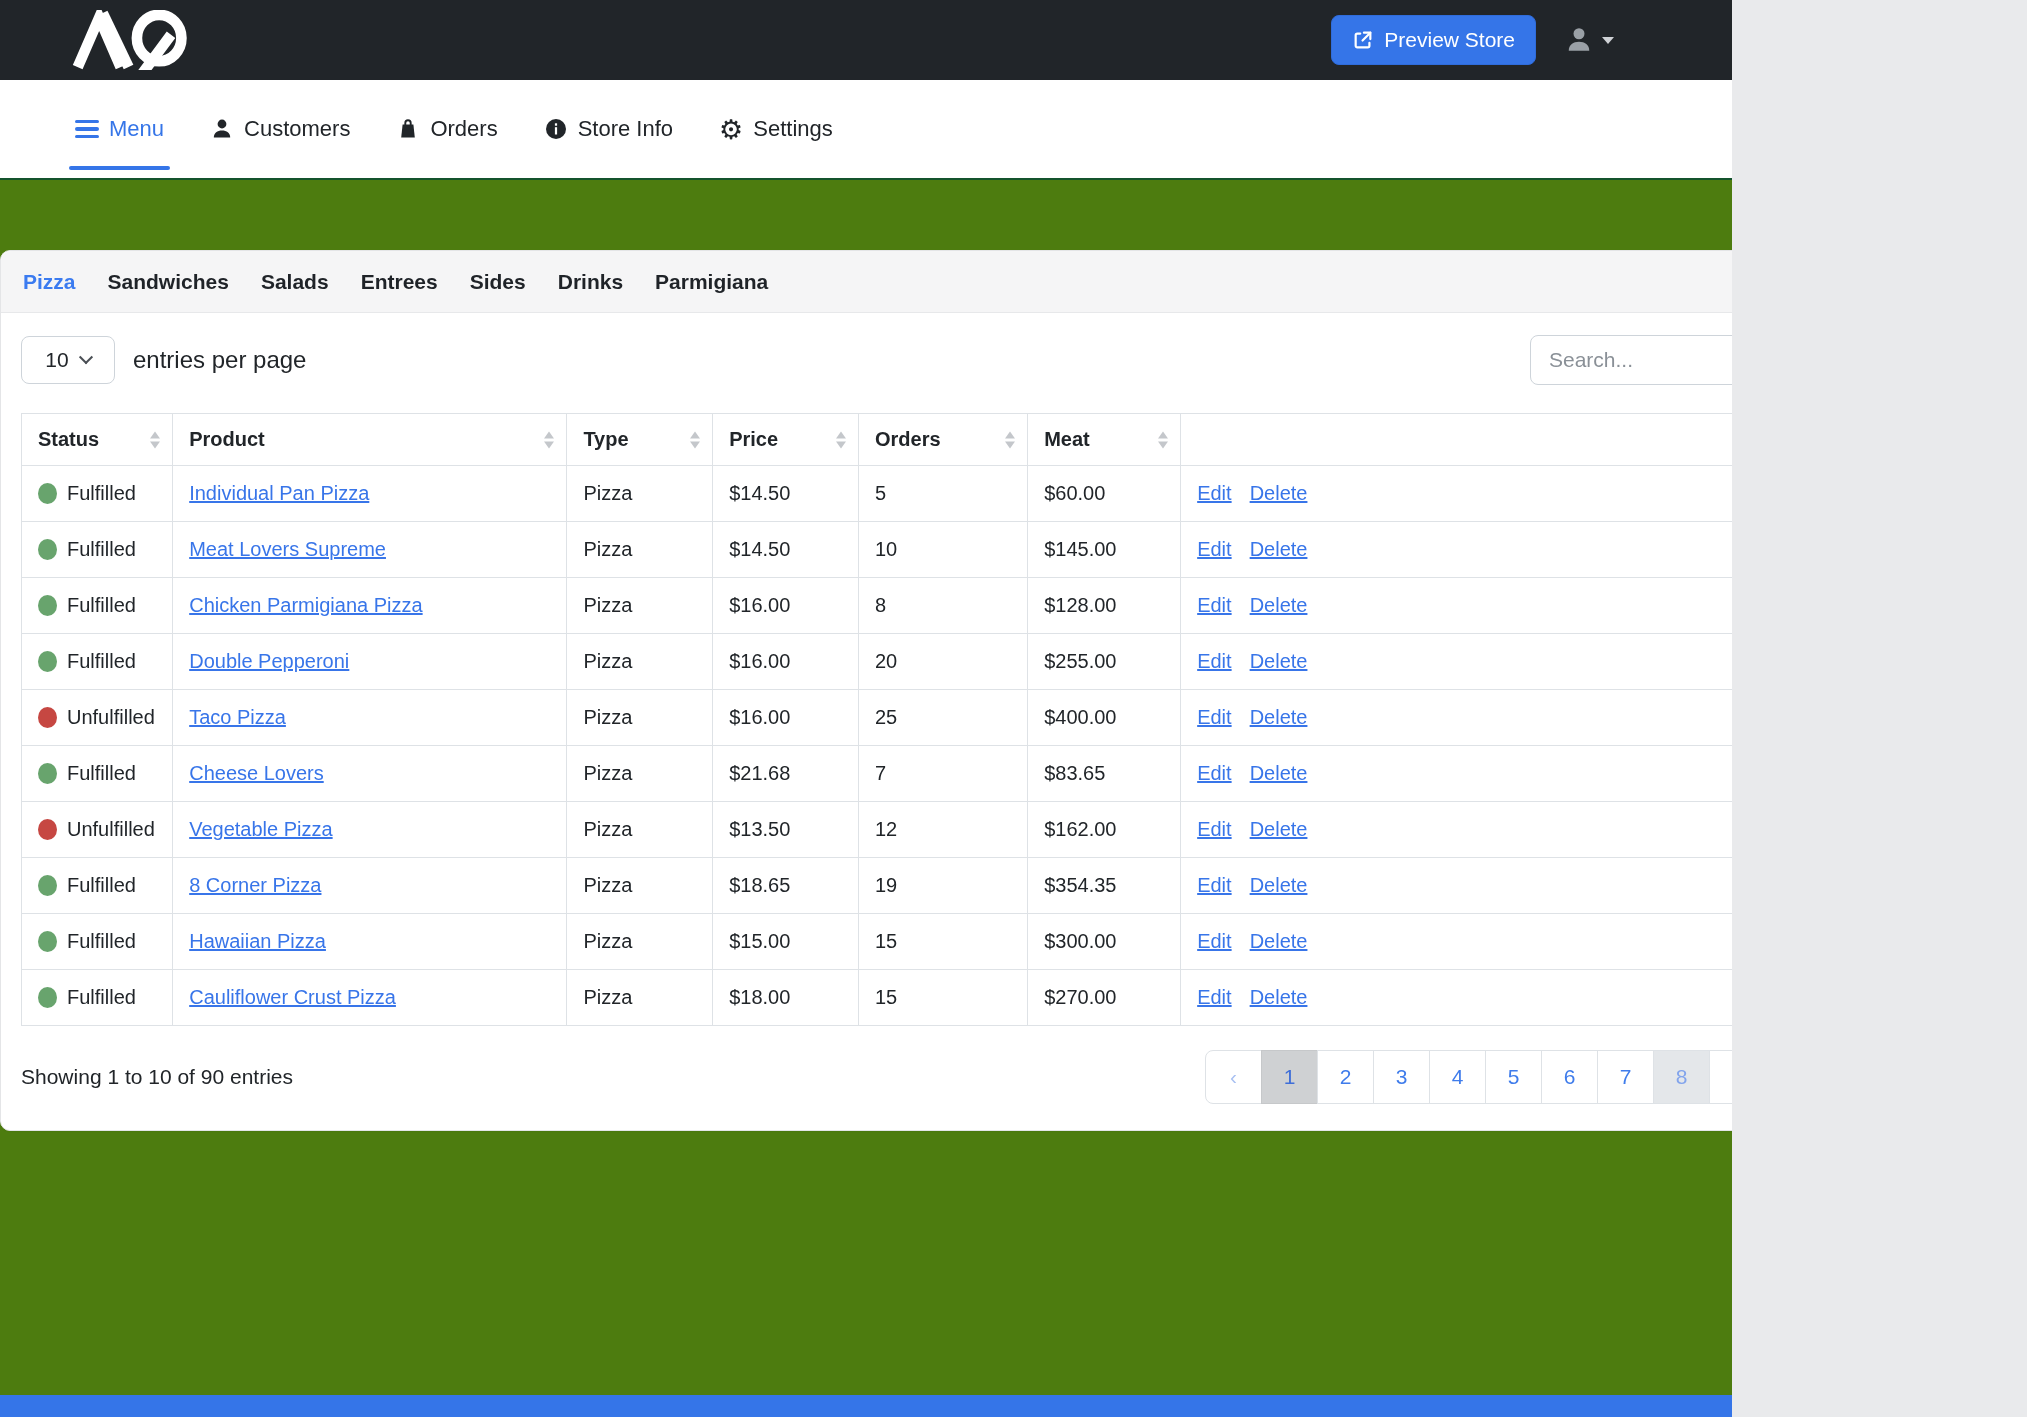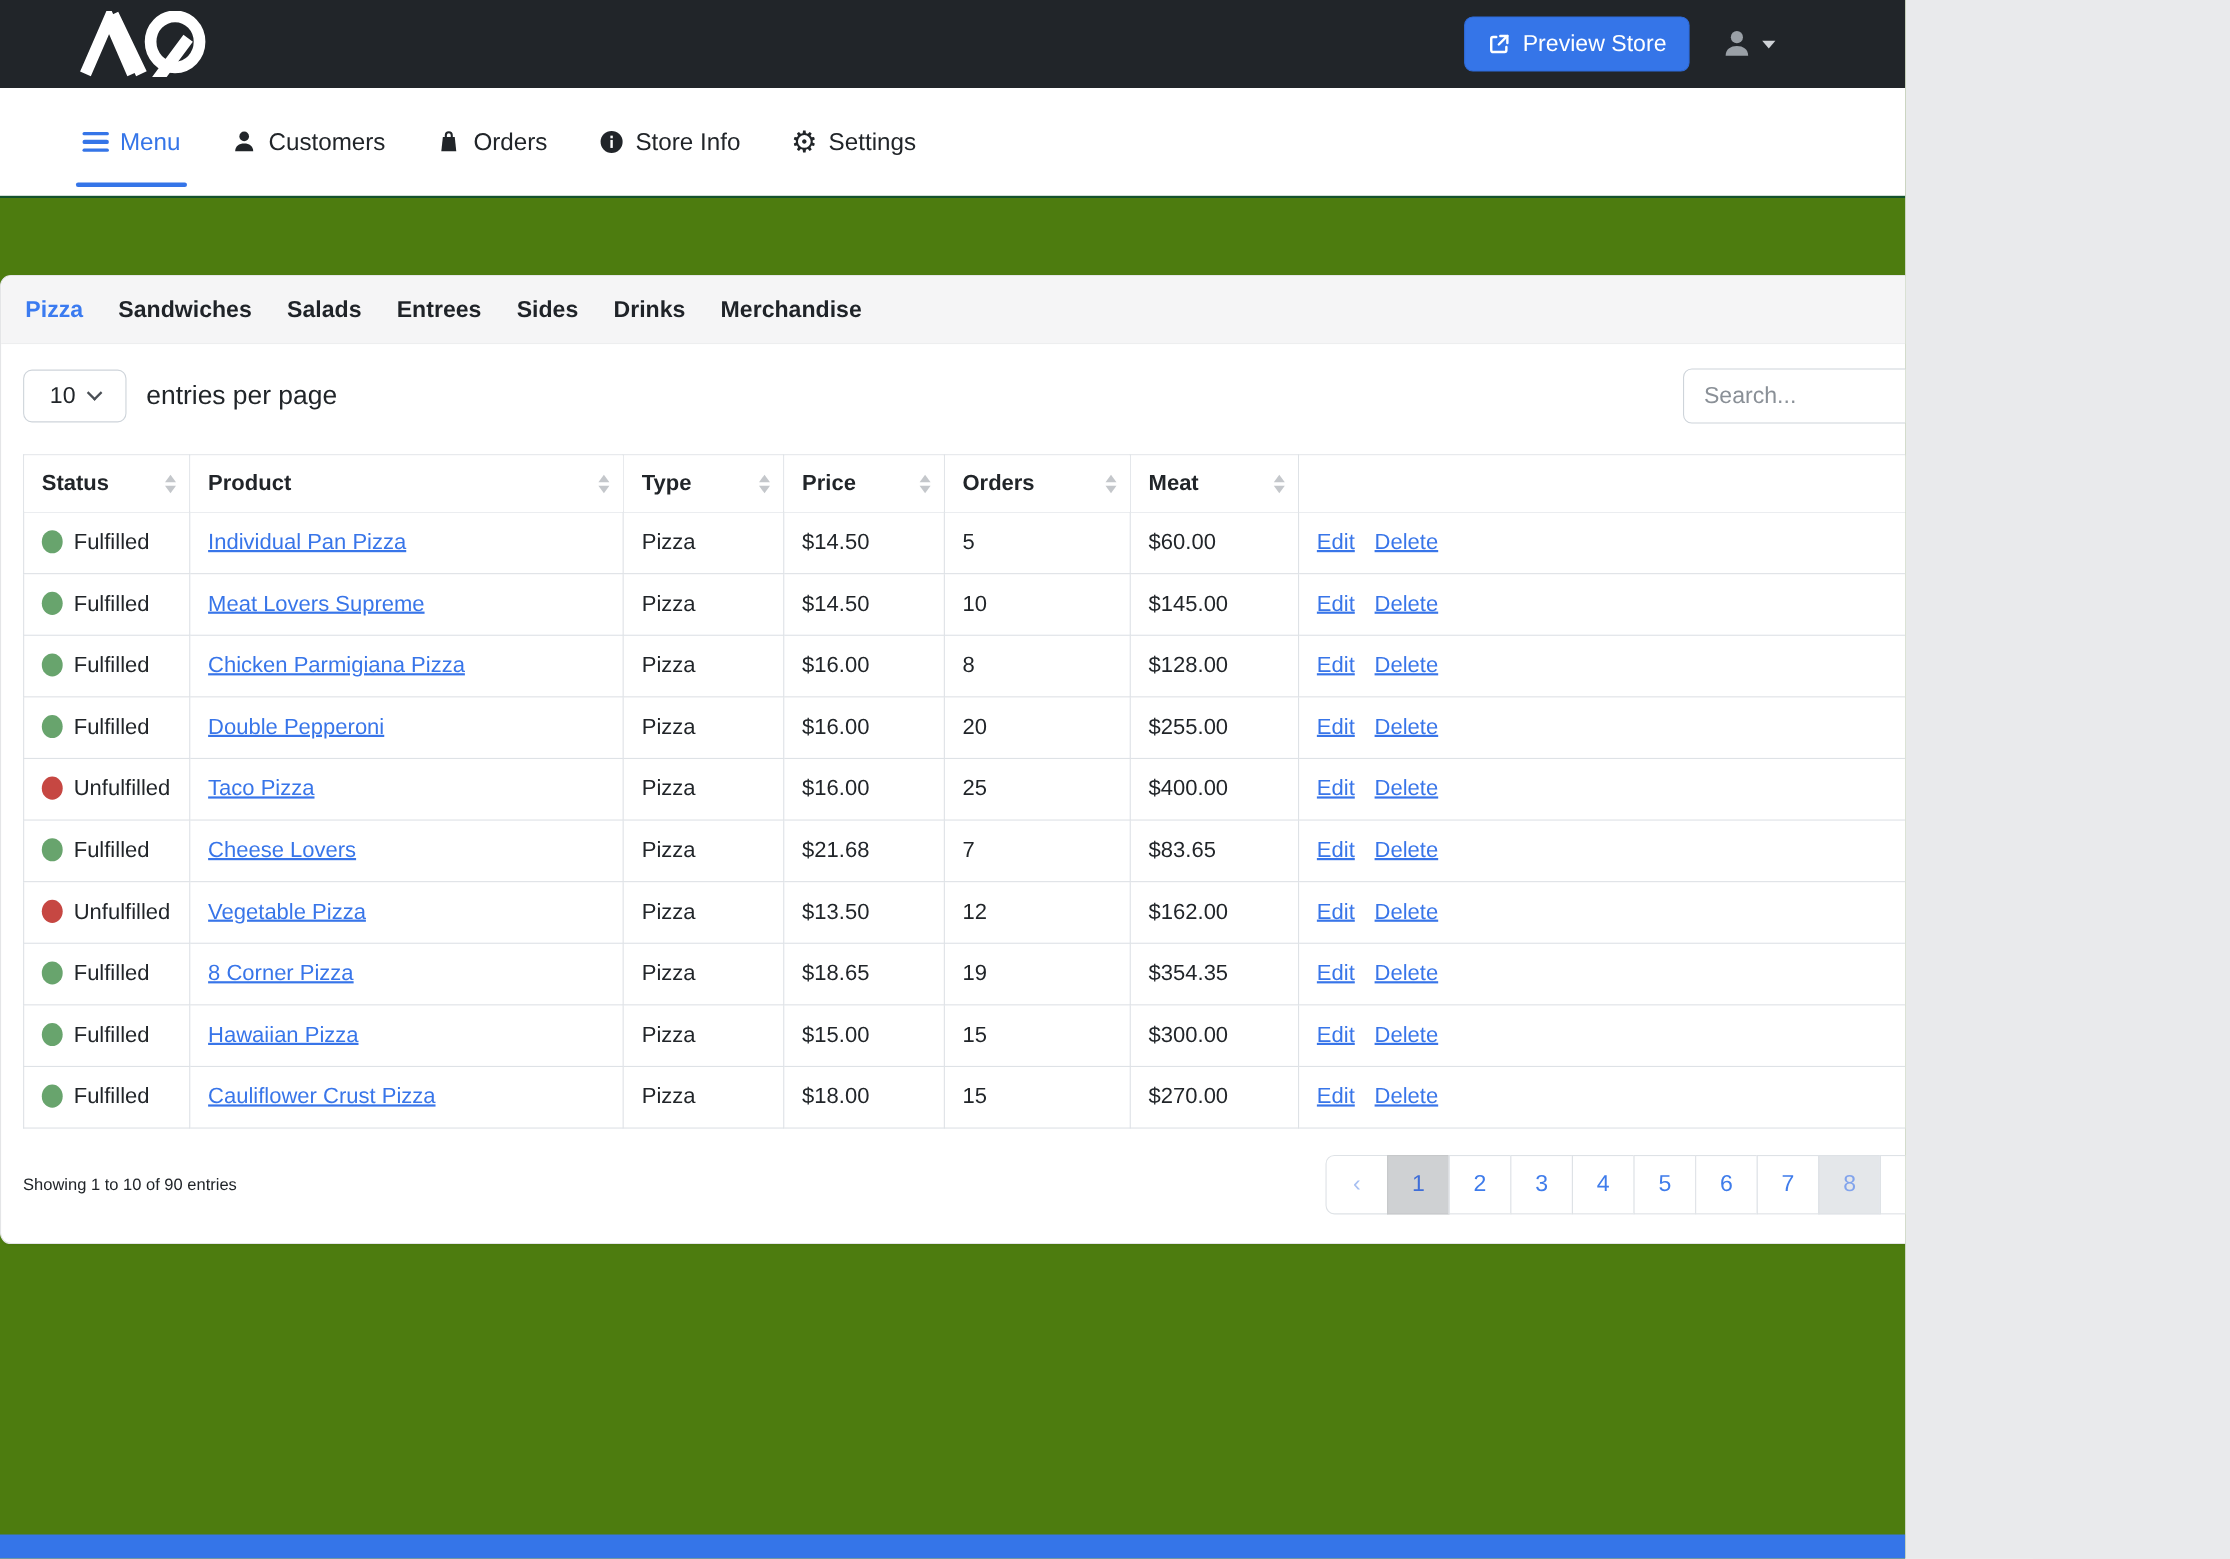--- a/index.html
+++ b/index.html
@@ -63,21 +63,21 @@
   .sort.reverse { gap:18px; }
   .status-cell { white-space:nowrap; }
   .dot { display:inline-block; width:19px; height:21px; border-radius:50%; background:#68a46d; margin-right:10px;
     vertical-align:-4px; }
   .status-cell.unfulfilled .dot { background:#c64742; }
   a.link { color:#3875e9; text-decoration:underline; cursor:pointer; }
   .actions-cell a { margin-right:18px; }
 
   
   .table-footer { display:flex; align-items:center; justify-content:space-between; margin-top:24px; }
-  .summary { font-size:15px; }
+  .summary { font-size:21px; }
   .pagination { display:flex; list-style:none; }
   .pagination li { min-width:57px; height:54px; border:1px solid #dee2e6; margin-left:-1px; display:flex;
     align-items:center; justify-content:center; font-size:21px; color:#3f7ceb; background:#fff; cursor:pointer; }
   .pagination li:first-child { border-radius:8px 0 0 8px; margin-left:0; }
   .pagination li:last-child { border-radius:0 8px 8px 0; }
   .pagination li.prev { color:#a8c0f2; }
   .pagination li.active { background:#cfd1d3; border-color:#c6c8ca; color:#3f6ed8; }
   .pagination li.hovered { background:#e4e7ea; color:#82a4ec; }
 
   .bottom-strip { position:absolute; left:0; right:0; bottom:0; height:22px; background:#3575e8; }
@@ -162,21 +162,21 @@
 
   <section class="card">
 
     <div class="card-header">
       <span class="tab active">Pizza</span>
       <span class="tab">Sandwiches</span>
       <span class="tab">Salads</span>
       <span class="tab">Entrees</span>
       <span class="tab">Sides</span>
       <span class="tab">Drinks</span>
-      <span class="tab">Merchandise</span>
+      <span class="tab">Parmigiana</span>
     </div>
 
     <div class="card-body">
 
       <div class="controls">
         <div class="select">
           <span>10</span>
           <span class="select-chevron"></span>
         </div>
         <span class="controls-label">entries per page</span>

